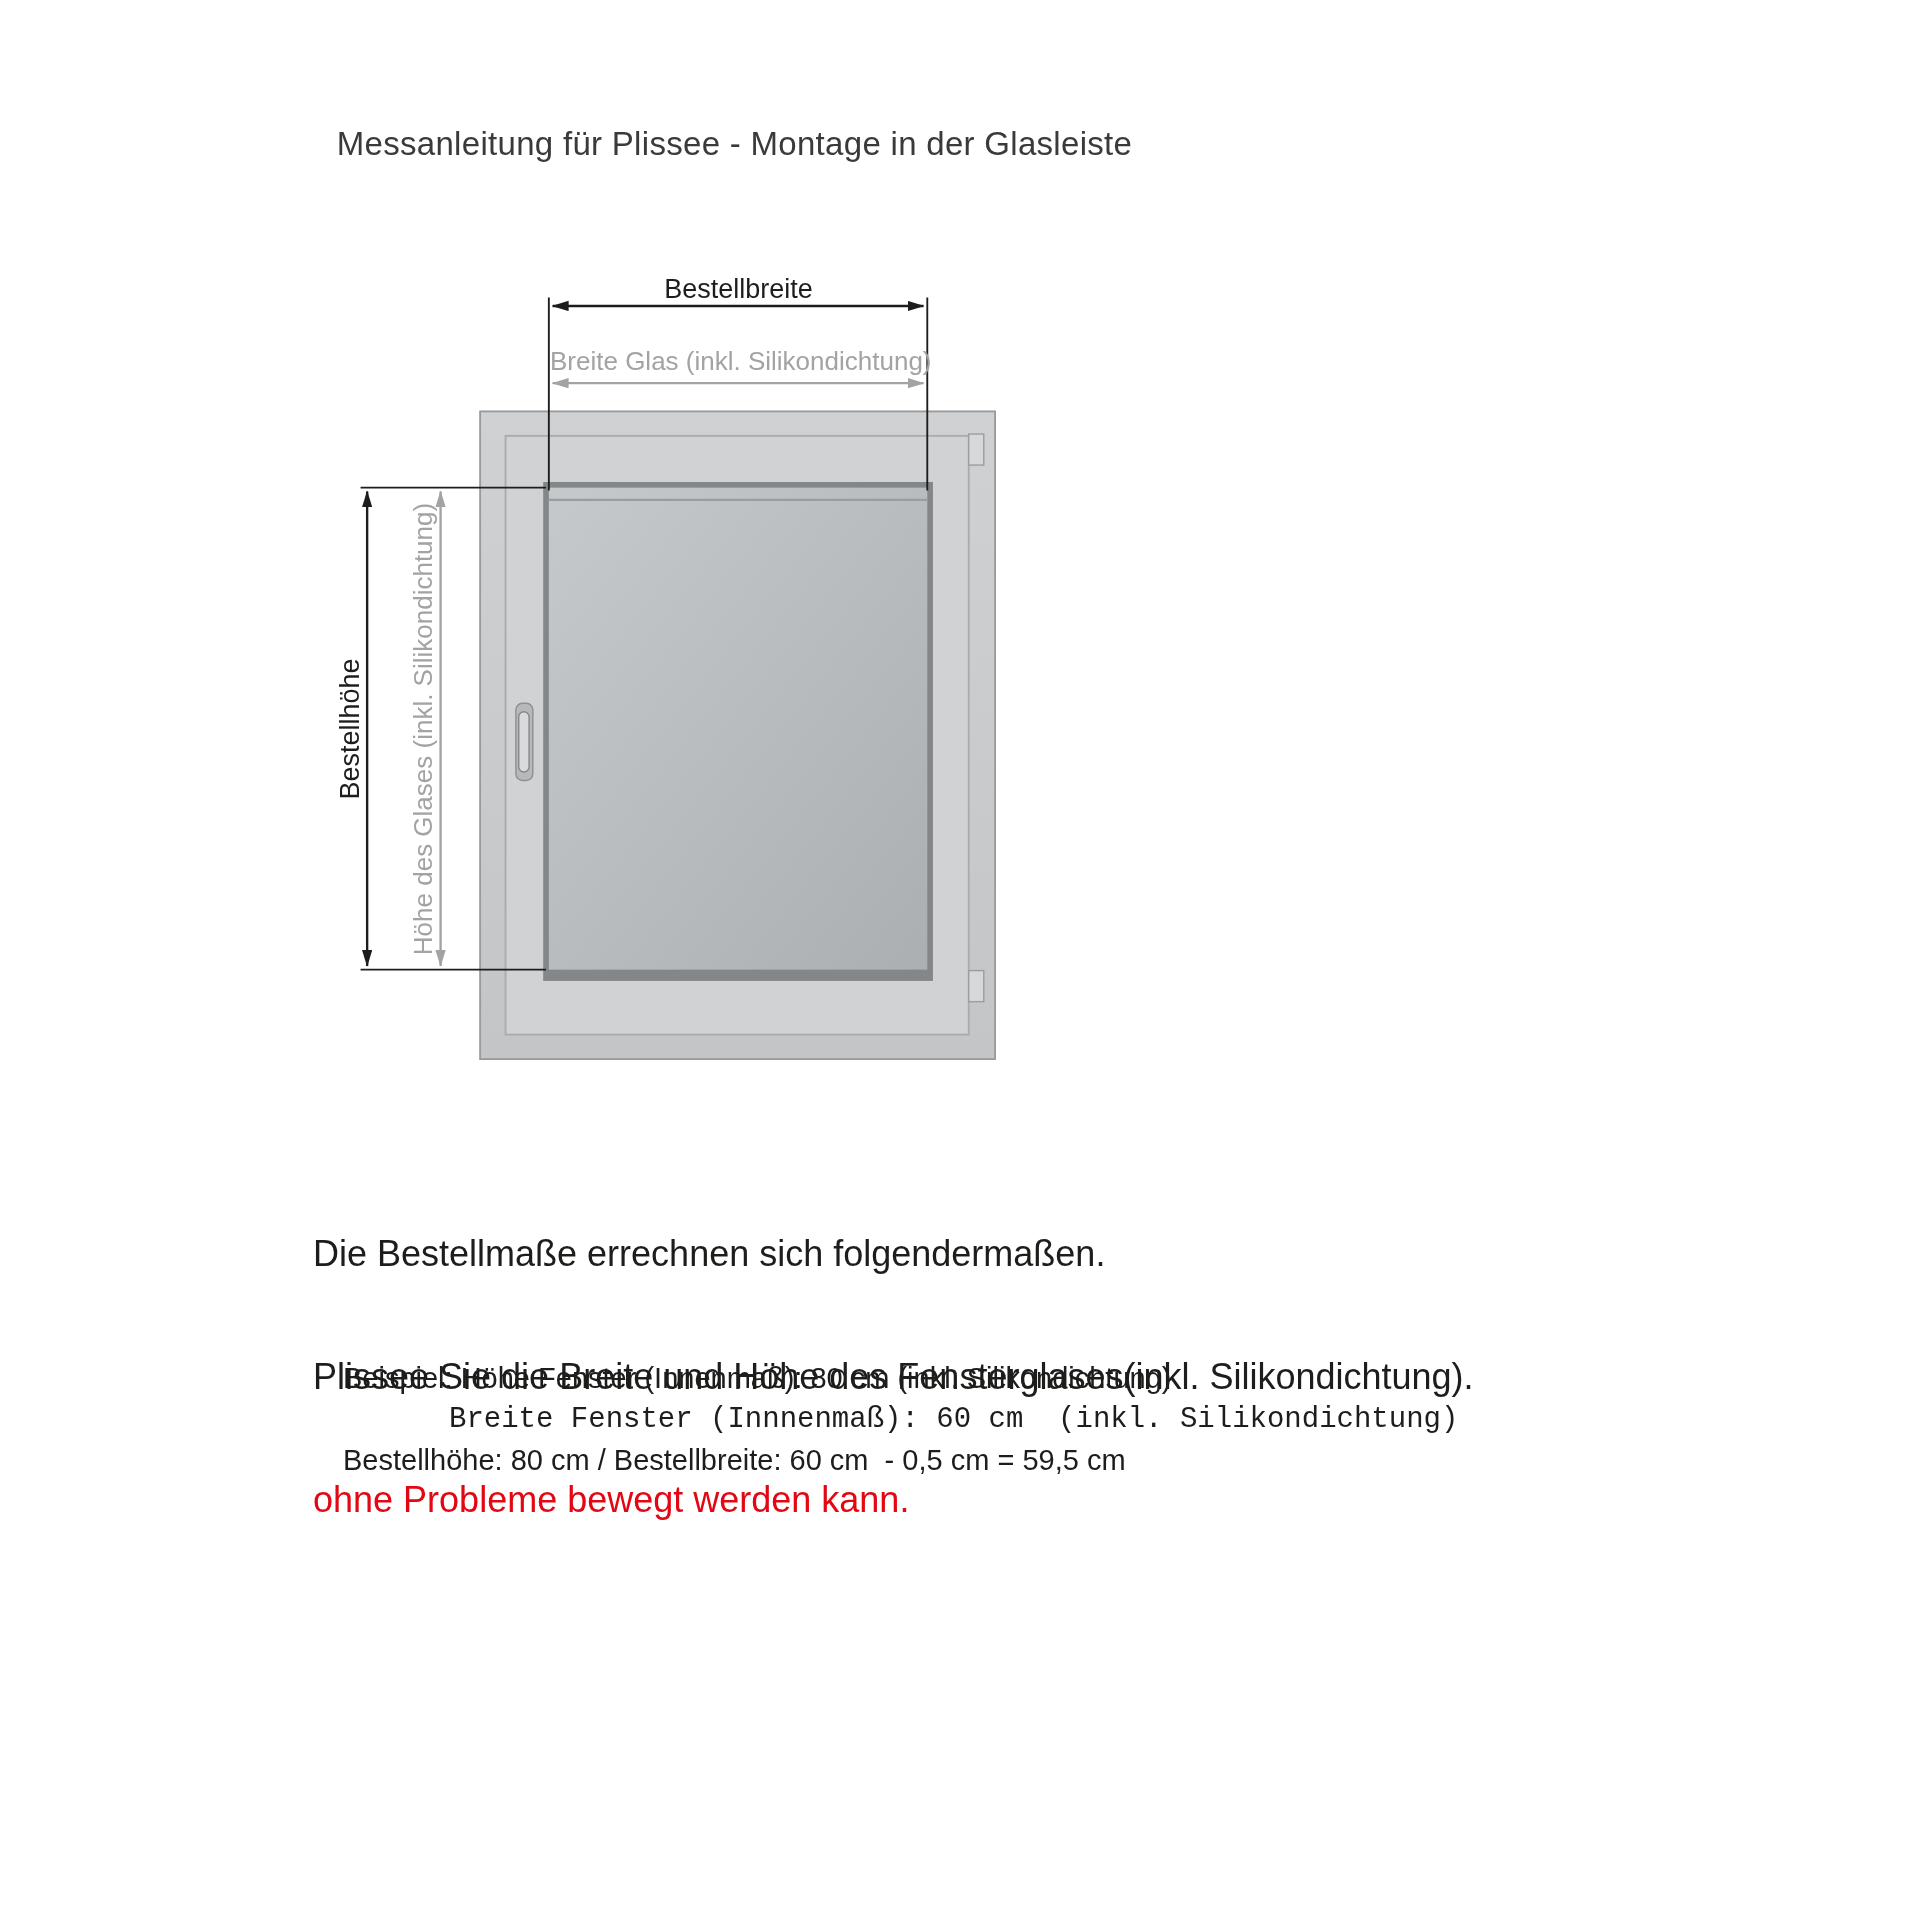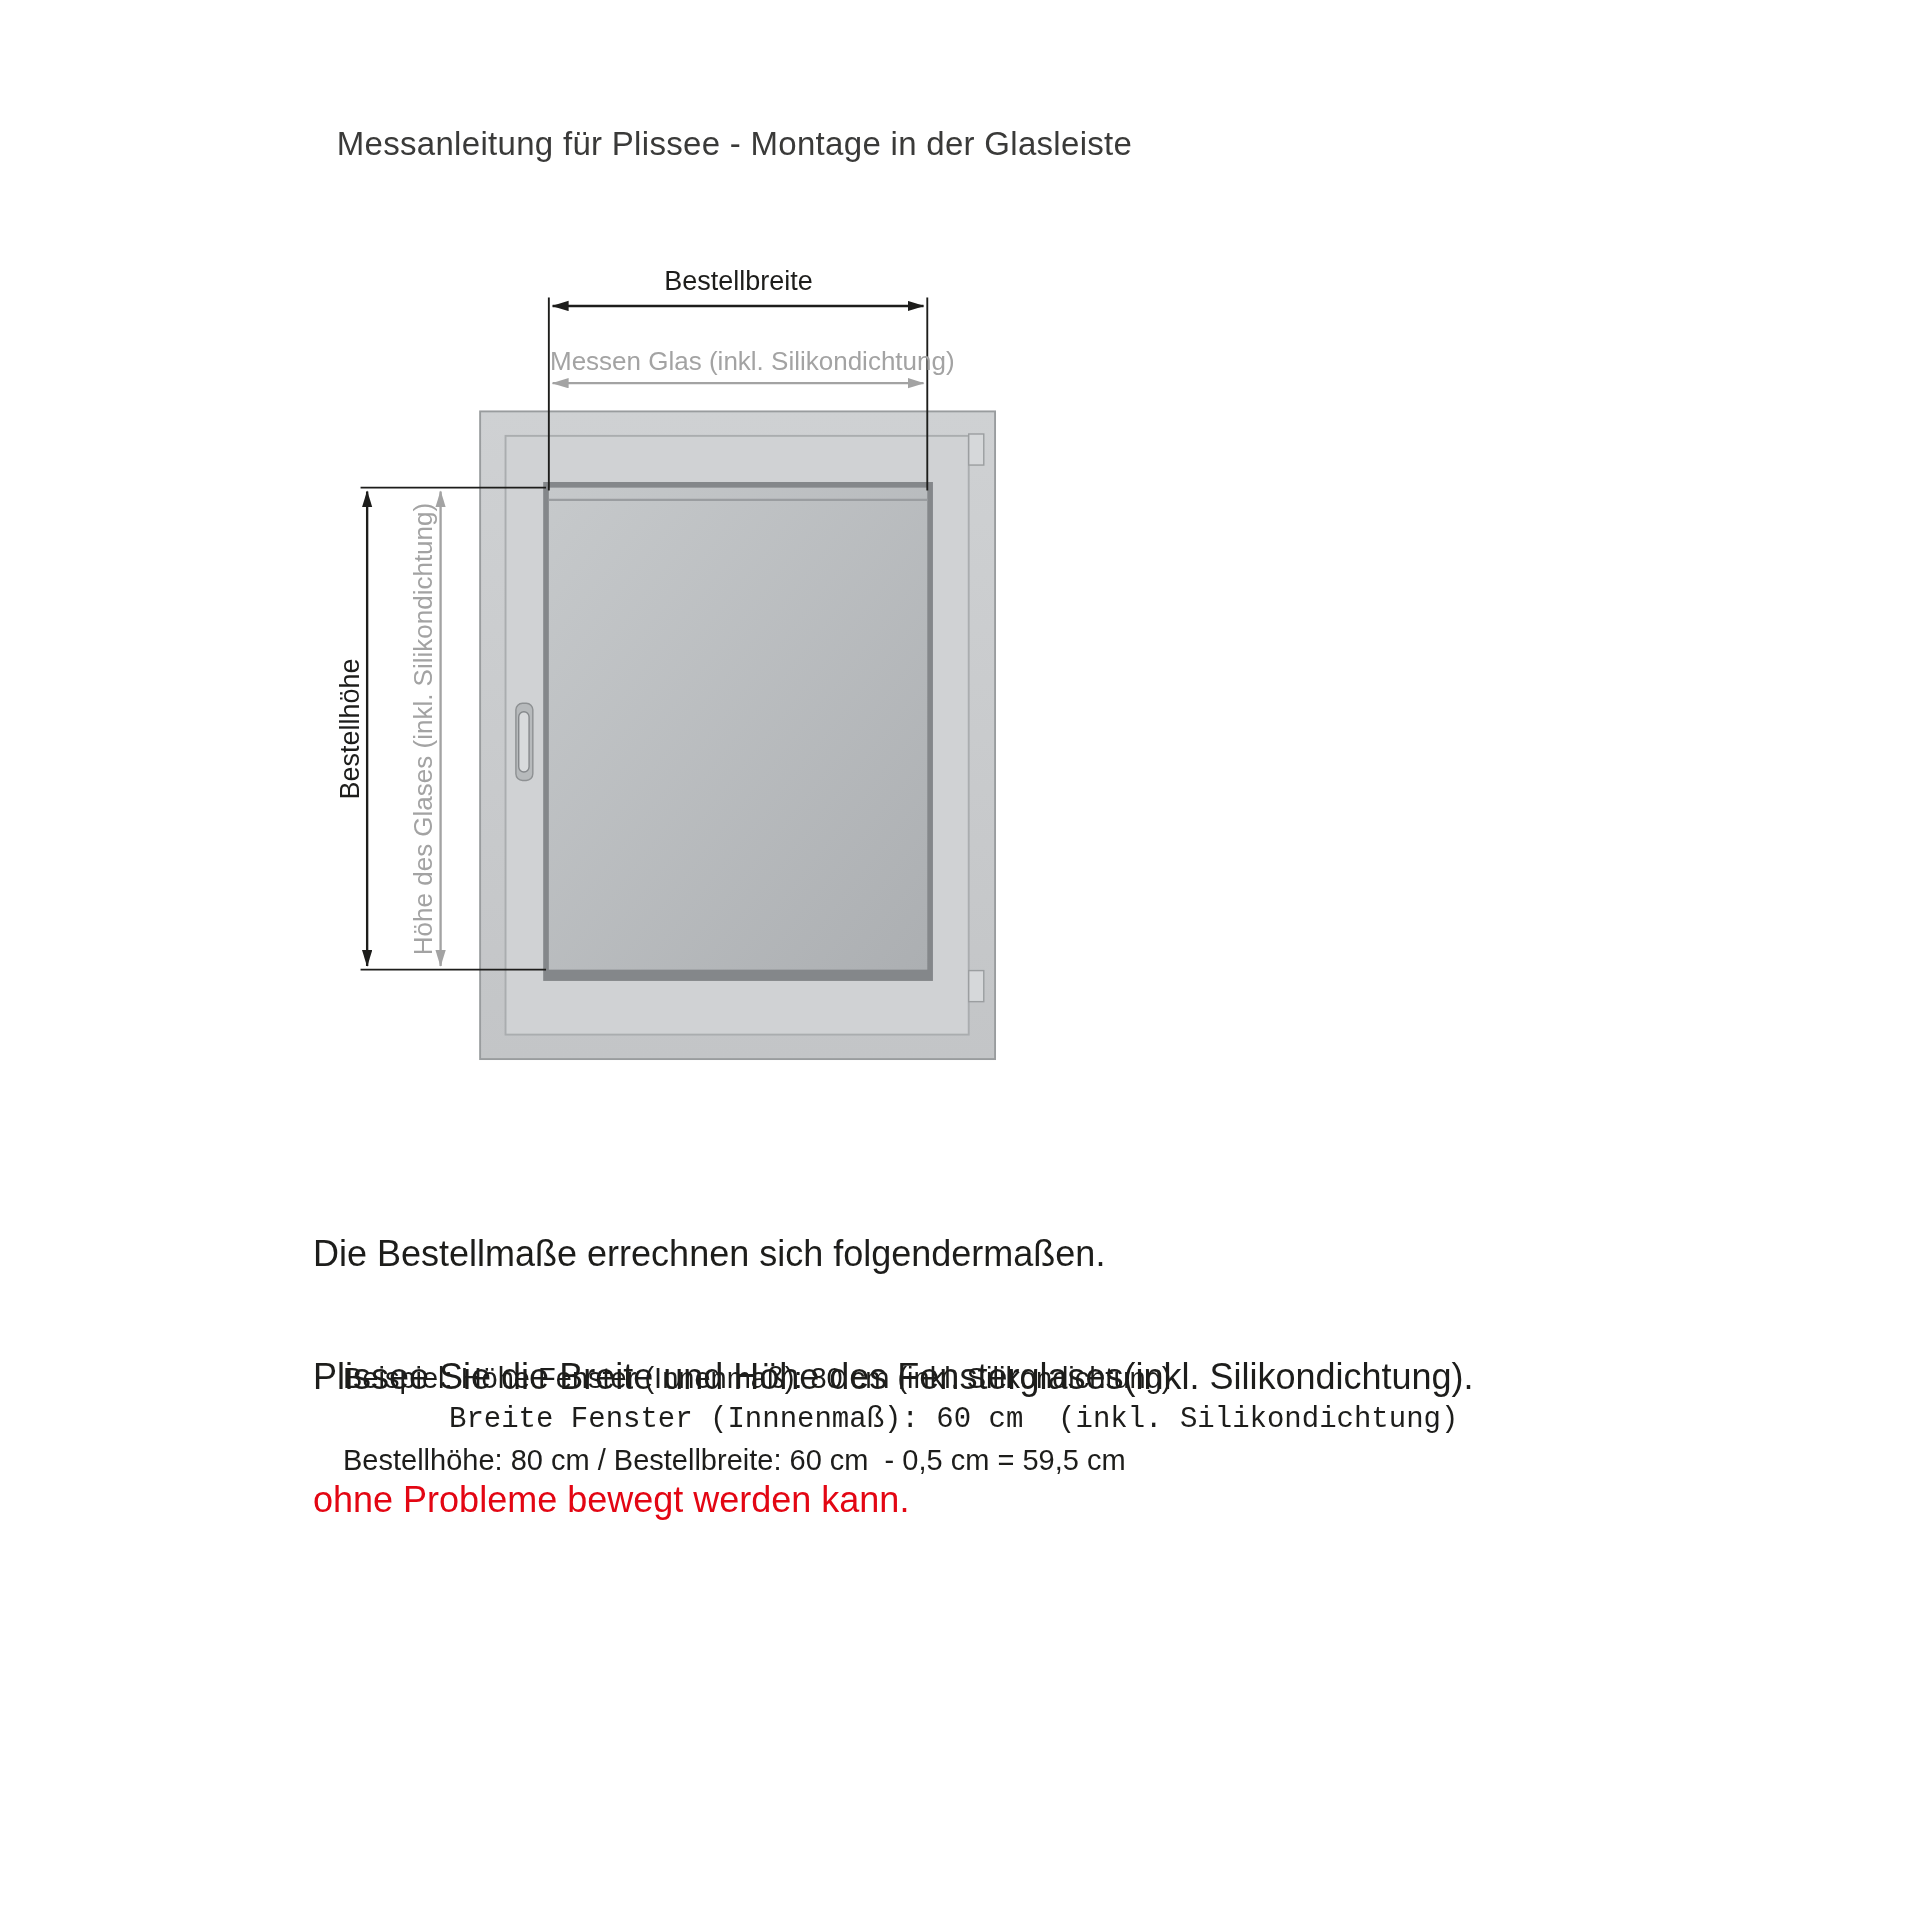--- a/index.html
+++ b/index.html
@@ -123,23 +123,23 @@
     <line x1="587" y1="407" x2="981" y2="407" stroke="#a3a3a3" stroke-width="2.5" marker-start="url(#arrowGray)" marker-end="url(#arrowGray)"></line>
 
     <line x1="383" y1="518" x2="580" y2="518" stroke="#1d1d1b" stroke-width="2"></line>
     <line x1="383" y1="1030" x2="580" y2="1030" stroke="#1d1d1b" stroke-width="2"></line>
 
     <line x1="390" y1="522" x2="390" y2="1026" stroke="#1d1d1b" stroke-width="2.5" marker-start="url(#arrowBlack)" marker-end="url(#arrowBlack)"></line>
 
     <line x1="468" y1="522" x2="468" y2="1026" stroke="#a3a3a3" stroke-width="2.5" marker-start="url(#arrowGray)" marker-end="url(#arrowGray)"></line>
   </svg>
 
-  <div class="dim-label h-center" style="top: 266px;">Bestellbreite</div>
+  <div class="dim-label h-center" style="top: 274px;">Bestellbreite</div>
 
-  <div class="dim-label gray h-center" style="top: 346px;">Messen Glas (inkl. Silikondichtung)</div>
+  <div class="dim-label gray h-center" style="top: 346px;">Breite Glas (inkl. Silikondichtung)</div>
 
   <div class="dim-label vertical" style="left: 105px; top: 712px; width: 490px;">Bestellhöhe</div>
 
   <div class="dim-label gray vertical" style="left: 178px; top: 712px; width: 490px;">Höhe des Glases (inkl. Silikondichtung)</div>
 
   <div class="text-block">
     <div class="text-line">Die Bestellmaße errechnen sich folgendermaßen.</div>
     <div class="text-line">Plissee Sie die Breite und Höhe des Fensterglases(inkl. Silikondichtung).</div>
     <div class="text-line warning">ohne Probleme bewegt werden kann.</div>
   </div>

